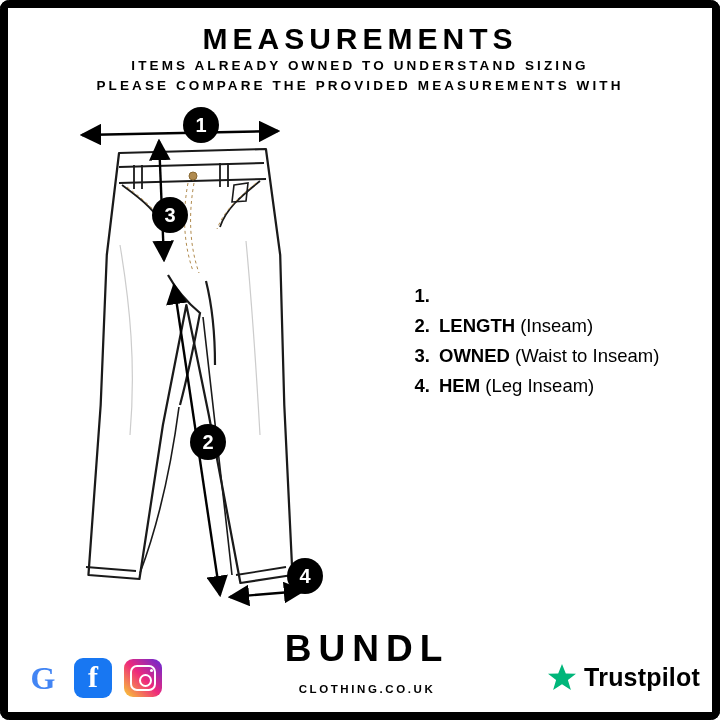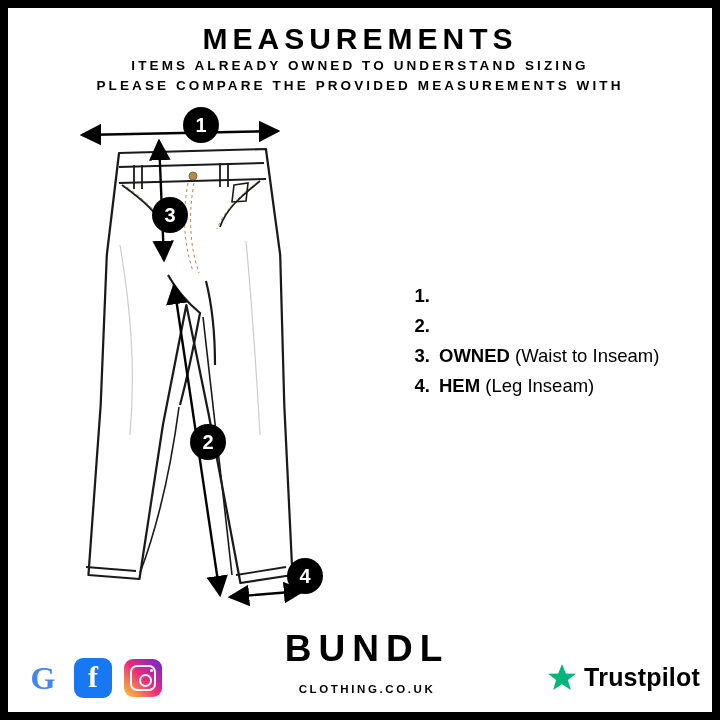--- a/index.html
+++ b/index.html
@@ -9,20 +9,21 @@
   }
   body {
     font-family: "Liberation Sans", sans-serif;
   }
   #page {
     position: relative;
     width: 720px;
     height: 720px;
     background: #ffffff;
     overflow: hidden;
+    border-radius: 9px;
   }
   
   .frame-top, .frame-bottom, .frame-left, .frame-right {
     position: absolute;
     background: #000000;
   }
   .frame-top { left: 0; top: 0; width: 720px; height: 8px; }
   .frame-bottom { left: 0; bottom: 0; width: 720px; height: 8px; }
   .frame-left { left: 0; top: 0; width: 8px; height: 720px; }
   .frame-right { right: 0; top: 0; width: 8px; height: 720px; }
@@ -314,20 +315,21 @@
       </g>
     </svg>
   </div>
 
   <div class="legend">
     <div class="legend-row">
       <span class="legend-num">1.</span>
     </div>
     <div class="legend-row">
       <span class="legend-num">2.</span>
+      <span><span class="legend-label">LENGTH</span><span class="legend-desc"> (Inseam)</span></span>
     </div>
     <div class="legend-row">
       <span class="legend-num">3.</span>
       <span><span class="legend-label">OWNED</span><span class="legend-desc"> (Waist to Inseam)</span></span>
     </div>
     <div class="legend-row">
       <span class="legend-num">4.</span>
       <span><span class="legend-label">HEM</span><span class="legend-desc"> (Leg Inseam)</span></span>
     </div>
   </div>

